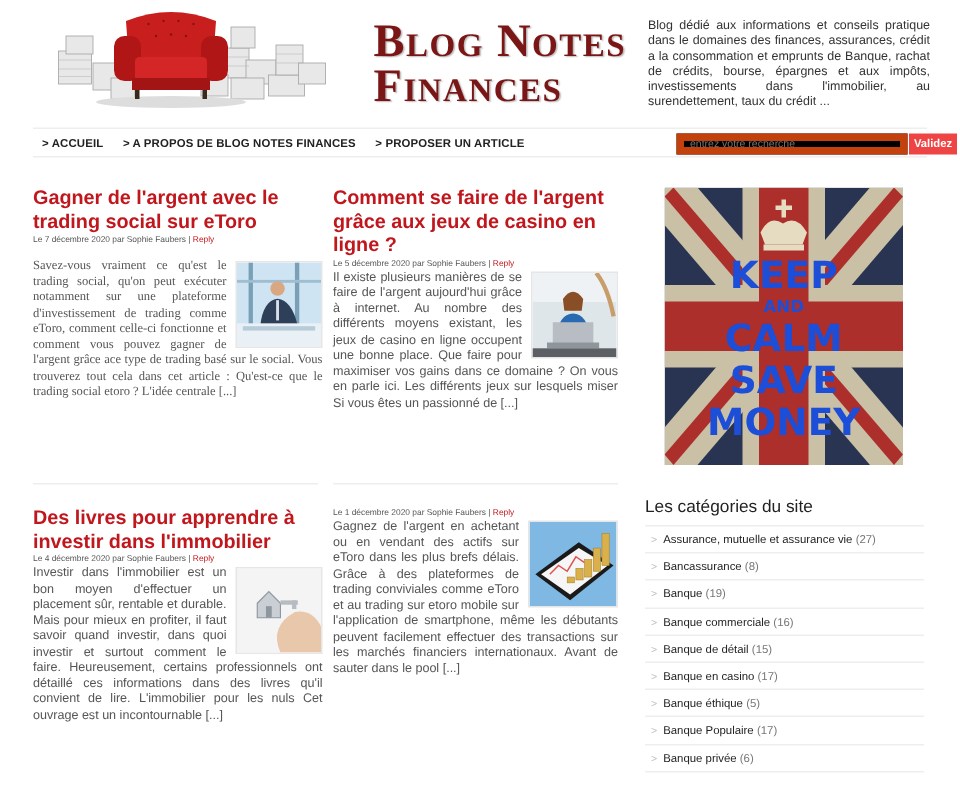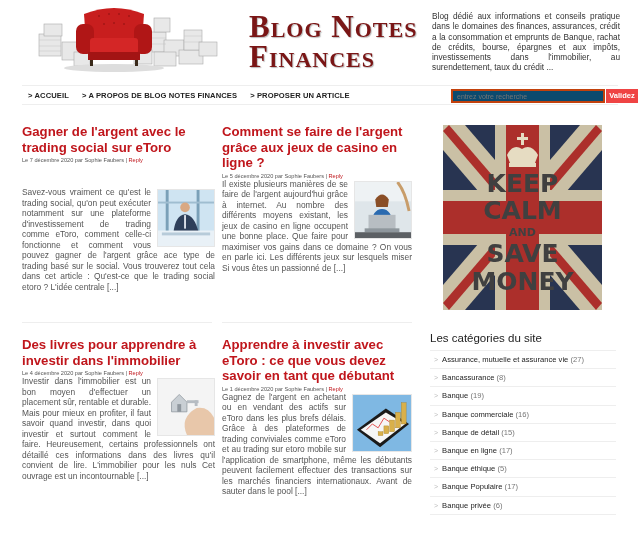--- a/index.html
+++ b/index.html
@@ -9,21 +9,21 @@
   
   .header { position: absolute; left: 4px; top: 0; width: 640px; height: 86px; }
   .logo-img { position: absolute; left: 30px; top: 2px; width: 195px; height: 72px; }
   .site-title { position: absolute; left: 245px; top: 12px; font-family: "Liberation Serif", serif; font-weight: bold; color: #7a1616; font-variant: small-caps; font-size: 31px; line-height: 30px; letter-spacing: 1px; text-shadow: 1px 1px 1px #bbb; }
   .site-desc { position: absolute; left: 428px; top: 11px; width: 188px; font-size: 8.3px; line-height: 10.3px; color: #333; text-align: justify; }
 
   
   .navbar { position: absolute; left: 22px; top: 85px; width: 596px; height: 20px; border-top: 1px solid #eee; border-bottom: 1px solid #eee; }
   .nav-items { position: absolute; left: 6px; top: 5px; display: flex; gap: 13px; align-items: center; }
   .nav-item { font-size: 7.6px; font-weight: bold; color: #222; text-decoration: none; letter-spacing: 0.1px; }
-  .search-input { position: absolute; left: 429px; top: 3px; width: 154px; height: 14px; border: 2px solid #c2410c; background: #0c4a6e; font-size: 7px; color: #aaa; padding-left: 4px; line-height: 12px; font-family: "Liberation Sans", sans-serif; }
+  .search-input { position: absolute; left: 429px; top: 3px; width: 154px; height: 14px; border: 5px solid #c2410c; background: #000000; font-size: 7px; color: #aaa; padding-left: 4px; line-height: 12px; font-family: "Liberation Sans", sans-serif; }
   .search-btn { position: absolute; left: 584px; top: 3px; width: 32px; height: 14px; background: #ef4444; color: #fff; font-size: 7.5px; font-weight: bold; border: none; line-height: 14px; text-align: center; font-family: "Liberation Sans", sans-serif; }
 
   
   .article { position: absolute; width: 190px; }
   .art-title { font-size: 13.2px; font-weight: bold; color: #c0161c; line-height: 15.5px; }
   .art-meta { font-size: 5.6px; color: #555; margin-top: 2px; }
   .art-meta .reply { color: #c0161c; }
   .art-body { font-size: 8.4px; line-height: 10.5px; color: #555; text-align: justify; }
   .thumb { float: right; width: 60px; height: 58px; margin: 2px 0 2px 6px; border: 1px solid #e6e6e6; }
 
@@ -100,21 +100,21 @@
   </div>
   <input class="search-input" type="text" placeholder="entrez votre recherche" style="">
   <button class="search-btn">Validez</button>
 </div>
 
 <div class="article" style="left:22px; top:124px; width:193px;">
   <div class="art-title">Gagner de l'argent avec le trading social sur eToro</div>
   <div class="art-meta">
     <span>Le 7 décembre 2020 par Sophie Faubers | </span><span class="reply">Reply</span>
   </div>
-  <div class="art-body" style="margin-top:24px;">
+  <div class="art-body" style="margin-top:9px;font-family:Liberation Serif, serif;">
     <svg class="thumb" style="width:58px;height:58px;" viewBox="0 0 58 58">
       <rect width="58" height="58" fill="#cfe4f2"></rect>
       <rect x="8" y="0" width="3" height="46" fill="#7aa0b8"></rect>
       <rect x="40" y="0" width="3" height="46" fill="#7aa0b8"></rect>
       <rect x="0" y="12" width="58" height="2" fill="#9fbdd0"></rect>
       <circle cx="28" cy="18" r="5" fill="#d9a882"></circle>
       <path d="M16 44 Q18 26 28 25 Q38 26 42 44 Z" fill="#2e3f5a"></path>
       <rect x="27" y="26" width="2" height="14" fill="#d8dde6"></rect>
       <rect x="0" y="42" width="58" height="16" fill="#e9f1f7"></rect>
       <rect x="4" y="44" width="50" height="3" fill="#b7cbd9"></rect>
@@ -159,21 +159,20 @@
       <path d="M14 24 L22 16 L30 24 L30 34 L14 34 Z" fill="#c9cfd4" stroke="#8f979e" stroke-width="0.8"></path>
       <rect x="20" y="26" width="4" height="8" fill="#8f979e"></rect>
       <rect x="30" y="22" width="12" height="3" fill="#b6bcc2"></rect>
       <rect x="38" y="22" width="3" height="6" fill="#b6bcc2"></rect>
     </svg>
     <span>Investir dans l'immobilier est un bon moyen d'effectuer un placement sûr, rentable et durable. Mais pour mieux en profiter, il faut savoir quand investir, dans quoi investir et surtout comment le faire. Heureusement, certains professionnels ont détaillé ces informations dans des livres qu'il convient de lire. L'immobilier pour les nuls Cet ouvrage est un incontournable [...]</span>
   </div>
 </div>
 
 <div class="article" style="left:222px; top:337px; width:190px;">
-  <div class="art-title">Apprendre à investir avec eToro : ce que vous devez savoir en tant que débutant</div>
   <div class="art-meta">
     <span>Le 1 décembre 2020 par Sophie Faubers | </span><span class="reply">Reply</span>
   </div>
   <div class="art-body">
     <svg class="thumb" style="width:60px;height:58px;" viewBox="0 0 60 58">
       <rect width="60" height="58" fill="#7fb8e3"></rect>
       <path d="M4 36 L34 14 L58 30 L28 54 Z" fill="#1a1a1a"></path>
       <path d="M8 36 L34 18 L54 30 L28 50 Z" fill="#f6f6f6"></path>
       <polyline points="14,36 20,30 26,34 32,24 38,28" stroke="#e05050" stroke-width="1" fill="none"></polyline>
       <g fill="#d9b04a" stroke="#a8822a" stroke-width="0.4">
@@ -201,33 +200,33 @@
     <rect x="0" y="76" width="159" height="33" fill="#b52a2a"></rect>
     <rect width="159" height="185" fill="#6b5a3a" opacity="0.12"></rect>
 
     <g fill="#e6dcc2">
       <path d="M64 30 Q70 18 79 24 Q88 18 95 30 L92 38 L67 38 Z"></path>
       <rect x="66" y="38" width="27" height="4"></rect>
       <rect x="78" y="8" width="3" height="12"></rect>
       <rect x="74" y="12" width="11" height="3"></rect>
     </g>
   </svg>
-  <div style="position:absolute;left:0;top:46px;width:159px;text-align:center;color:#404040;font-family:'DejaVu Sans',sans-serif;font-weight:bold;">
+  <div style="position:absolute;left:0;top:46px;width:159px;text-align:center;color:#1d4ed8;font-family:'DejaVu Sans',sans-serif;font-weight:bold;">
     <div style="font-size:25px;line-height:26px;">KEEP</div>
+    <div style="font-size:11px;line-height:15px;">AND</div>
     <div style="font-size:25px;line-height:28px;">CALM</div>
-    <div style="font-size:11px;line-height:15px;">AND</div>
     <div style="font-size:25px;line-height:28px;">SAVE</div>
     <div style="font-size:25px;line-height:28px;">MONEY</div>
   </div>
 </div>
 
 <div class="sidebar-title">Les catégories du site</div>
 <ul class="cat-list">
   <li class="cat-item"><span class="chev">&gt;</span><span>Assurance, mutuelle et assurance vie</span> <span class="count">(27)</span></li>
   <li class="cat-item"><span class="chev">&gt;</span><span>Bancassurance</span> <span class="count">(8)</span></li>
   <li class="cat-item"><span class="chev">&gt;</span><span>Banque</span> <span class="count">(19)</span></li>
   <li class="cat-item"><span class="chev">&gt;</span><span>Banque commerciale</span> <span class="count">(16)</span></li>
   <li class="cat-item"><span class="chev">&gt;</span><span>Banque de détail</span> <span class="count">(15)</span></li>
-  <li class="cat-item"><span class="chev">&gt;</span><span>Banque en ligne</span> <span class="count">(17)</span></li>
+  <li class="cat-item"><span class="chev">&gt;</span><span>Banque en casino</span> <span class="count">(17)</span></li>
   <li class="cat-item"><span class="chev">&gt;</span><span>Banque éthique</span> <span class="count">(5)</span></li>
   <li class="cat-item"><span class="chev">&gt;</span><span>Banque Populaire</span> <span class="count">(17)</span></li>
   <li class="cat-item"><span class="chev">&gt;</span><span>Banque privée</span> <span class="count">(6)</span></li>
 </ul>
 
 </body></html>

